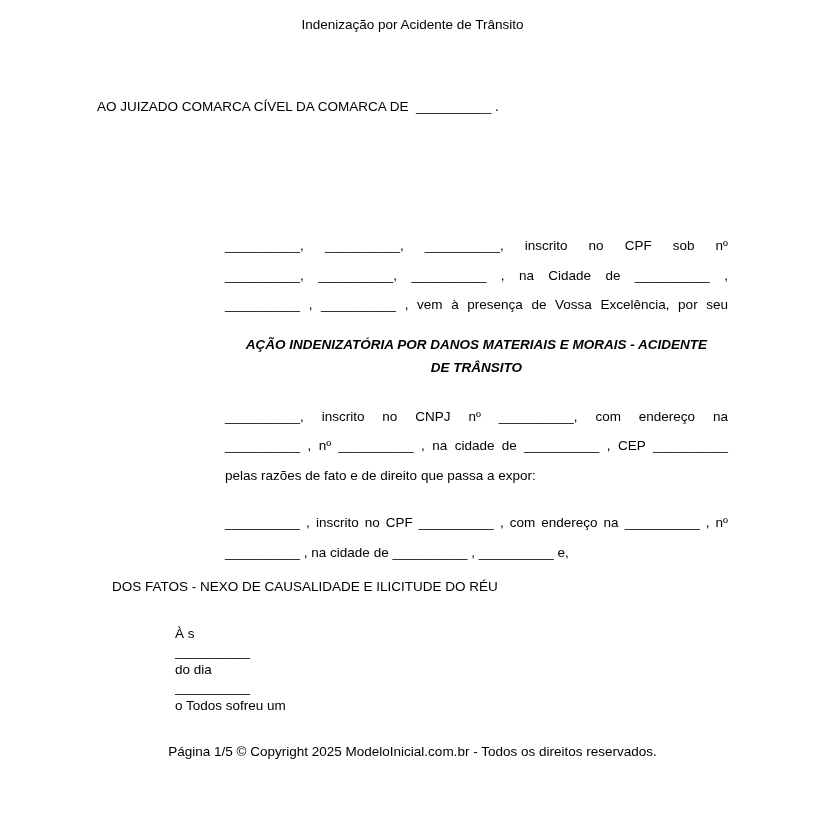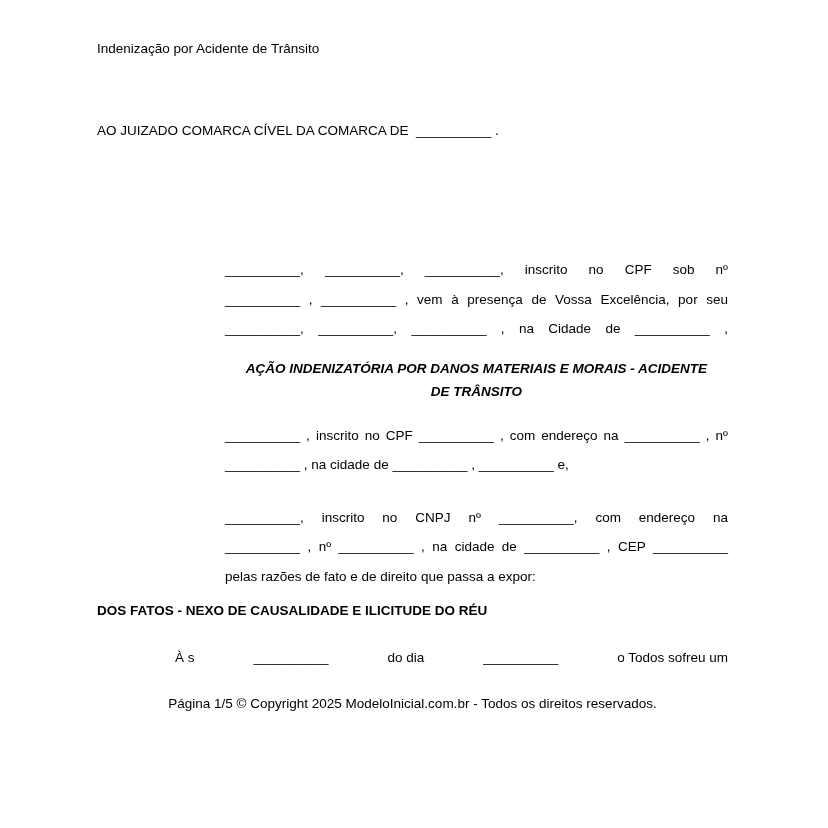--- a/index.html
+++ b/index.html
@@ -9,69 +9,70 @@
     font-family: "Liberation Sans", "DejaVu Sans", sans-serif;
     font-size: 13.5px;
   }
   .page {
     box-sizing: border-box;
     width: 828px; height: 828px;
     padding: 0 100px 0 97px;
     overflow: hidden;
     background: #ffffff;
   }
-  .doc-title { padding-top: 40px; line-height: 18px; }
+  .doc-title { padding-top: 16px; text-align: center; line-height: 18px; }
   .addressee { margin-top: 64px; line-height: 18px; white-space: pre-wrap; }
   .para { margin-left: 128px; line-height: 29.5px; }
   .jl { text-align: justify; text-align-last: justify; text-justify: inter-word; }
   .p1 { margin-top: 115px; }
   .action-heading {
     margin-left: 128px; margin-top: 13px;
     line-height: 23px; text-align: center; font-weight: bold; font-style: italic;
   }
   .p2 { margin-top: 18px; }
   .p3 { margin-top: 23px; }
-  .section-heading { margin-top: 11px; font-weight: bold; line-height: 18px; }
+  .section-heading { margin-top: 11px; font-weight: normal; line-height: 18px; margin-left: 15px; }
   .fact-line {
     margin-left: 78px; margin-top: 29px;
     line-height: 18px;
     display: flex; justify-content: space-between;
     white-space: pre;
+    flex-direction: column;
   }
   .page-footer { margin-top: 28px; text-align: center; line-height: 18px; }
 </style>
 </head>
 <body>
 
 <div class="page">
 
   <div class="doc-title">Indenização por Acidente de Trânsito</div>
 
   <div class="addressee">AO JUIZADO COMARCA CÍVEL DA COMARCA DE  __________ .</div>
 
   <div class="para p1">
     <div class="jl">__________, __________, __________, inscrito no CPF sob nº</div>
+    <div class="jl">__________, __________, __________ , na Cidade de __________ ,</div>
     <div class="jl">__________ , __________ , vem à presença de Vossa Excelência, por seu</div>
-    <div class="jl">__________, __________, __________ , na Cidade de __________ ,</div>
   </div>
 
   <div class="action-heading">
     <div>AÇÃO INDENIZATÓRIA POR DANOS MATERIAIS E MORAIS - ACIDENTE</div>
     <div>DE TRÂNSITO</div>
   </div>
 
-  <div class="para p2">
-    <div class="jl">__________ , inscrito no CPF __________ , com endereço na __________ , nº</div>
-    <div>__________ , na cidade de __________ , __________ e,</div>
-  </div>
-
   <div class="para p3">
     <div class="jl">__________, inscrito no CNPJ nº __________, com endereço na</div>
     <div class="jl">__________ , nº __________ , na cidade de __________ , CEP __________</div>
     <div>pelas razões de fato e de direito que passa a expor:</div>
+  </div>
+
+  <div class="para p2">
+    <div class="jl">__________ , inscrito no CPF __________ , com endereço na __________ , nº</div>
+    <div>__________ , na cidade de __________ , __________ e,</div>
   </div>
 
   <div class="section-heading">DOS FATOS - NEXO DE CAUSALIDADE E ILICITUDE DO RÉU</div>
 
   <div class="fact-line">
     <span>À s</span>
     <span>__________</span>
     <span>do dia</span>
     <span>__________</span>
     <span>o Todos sofreu um</span>

